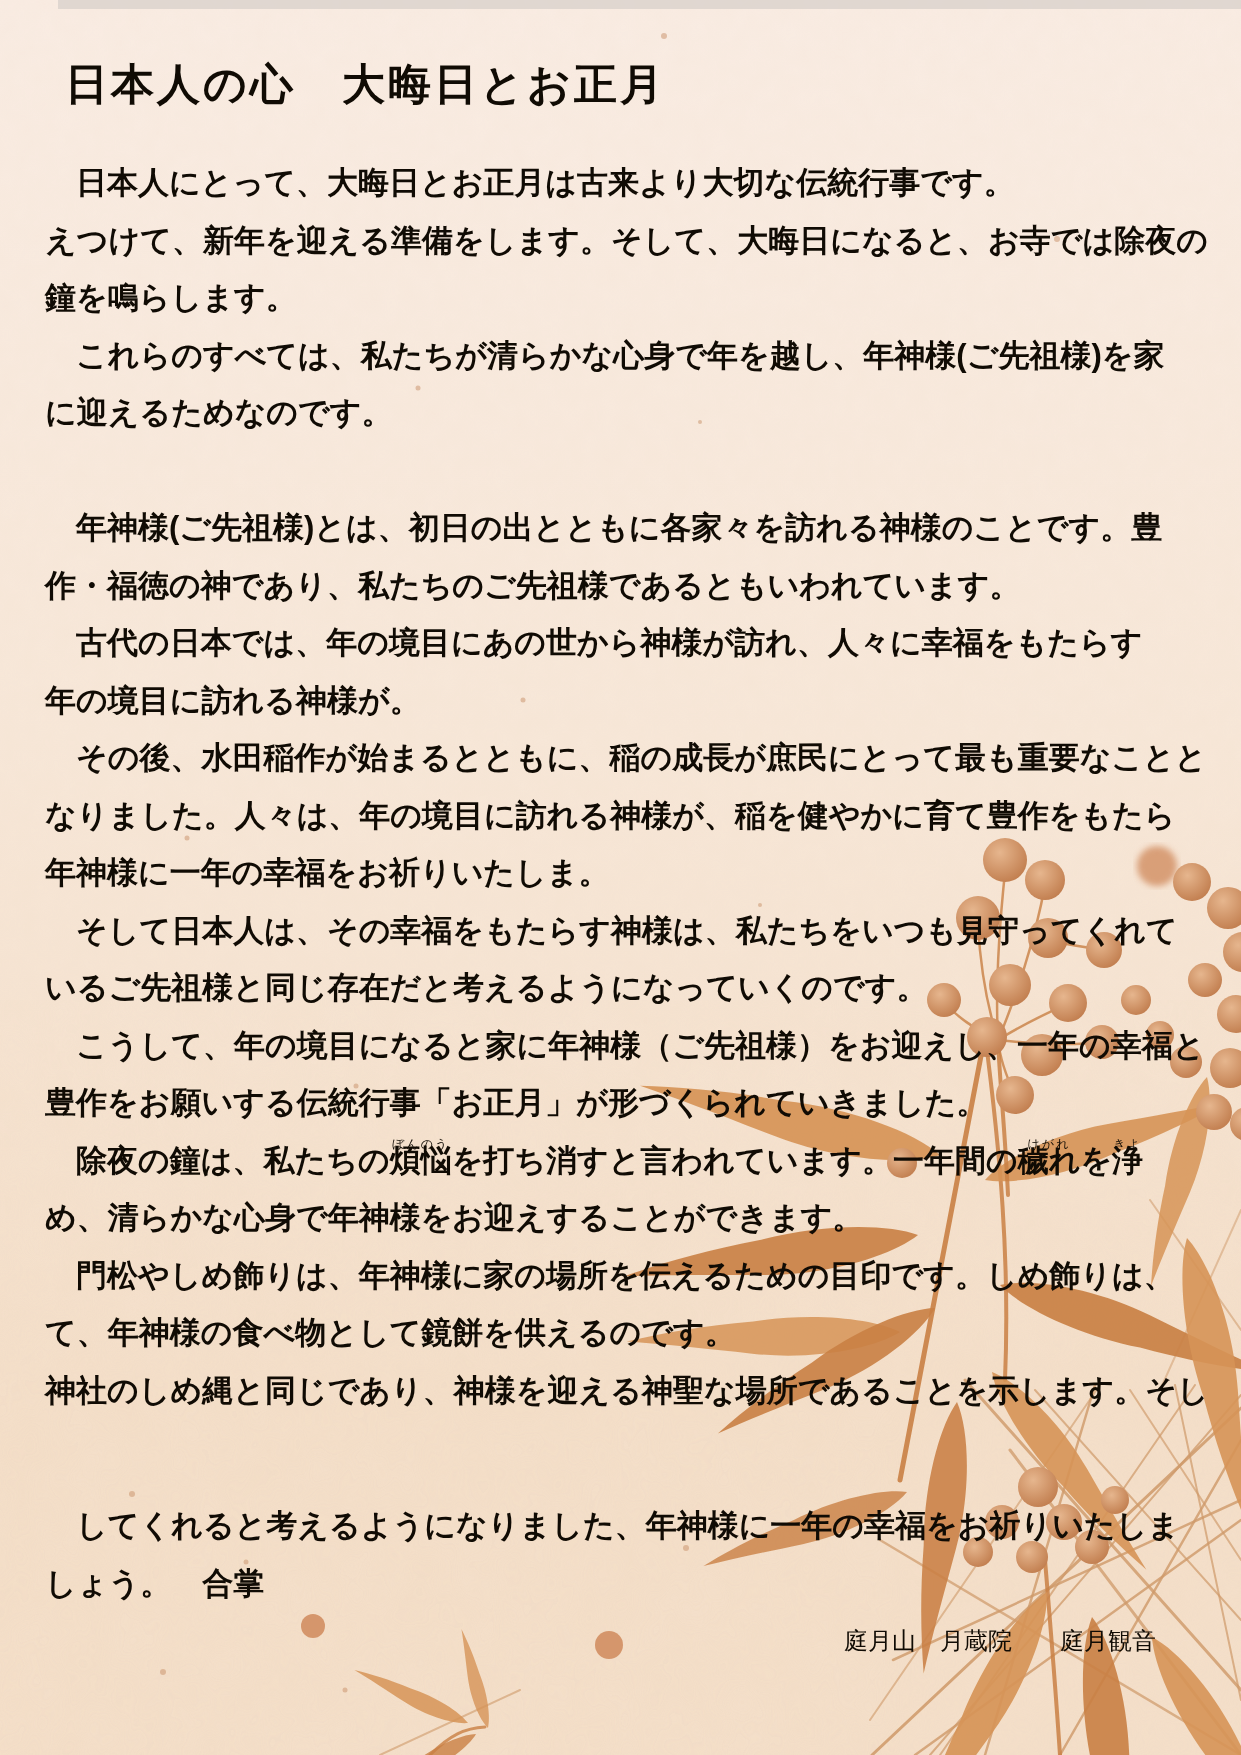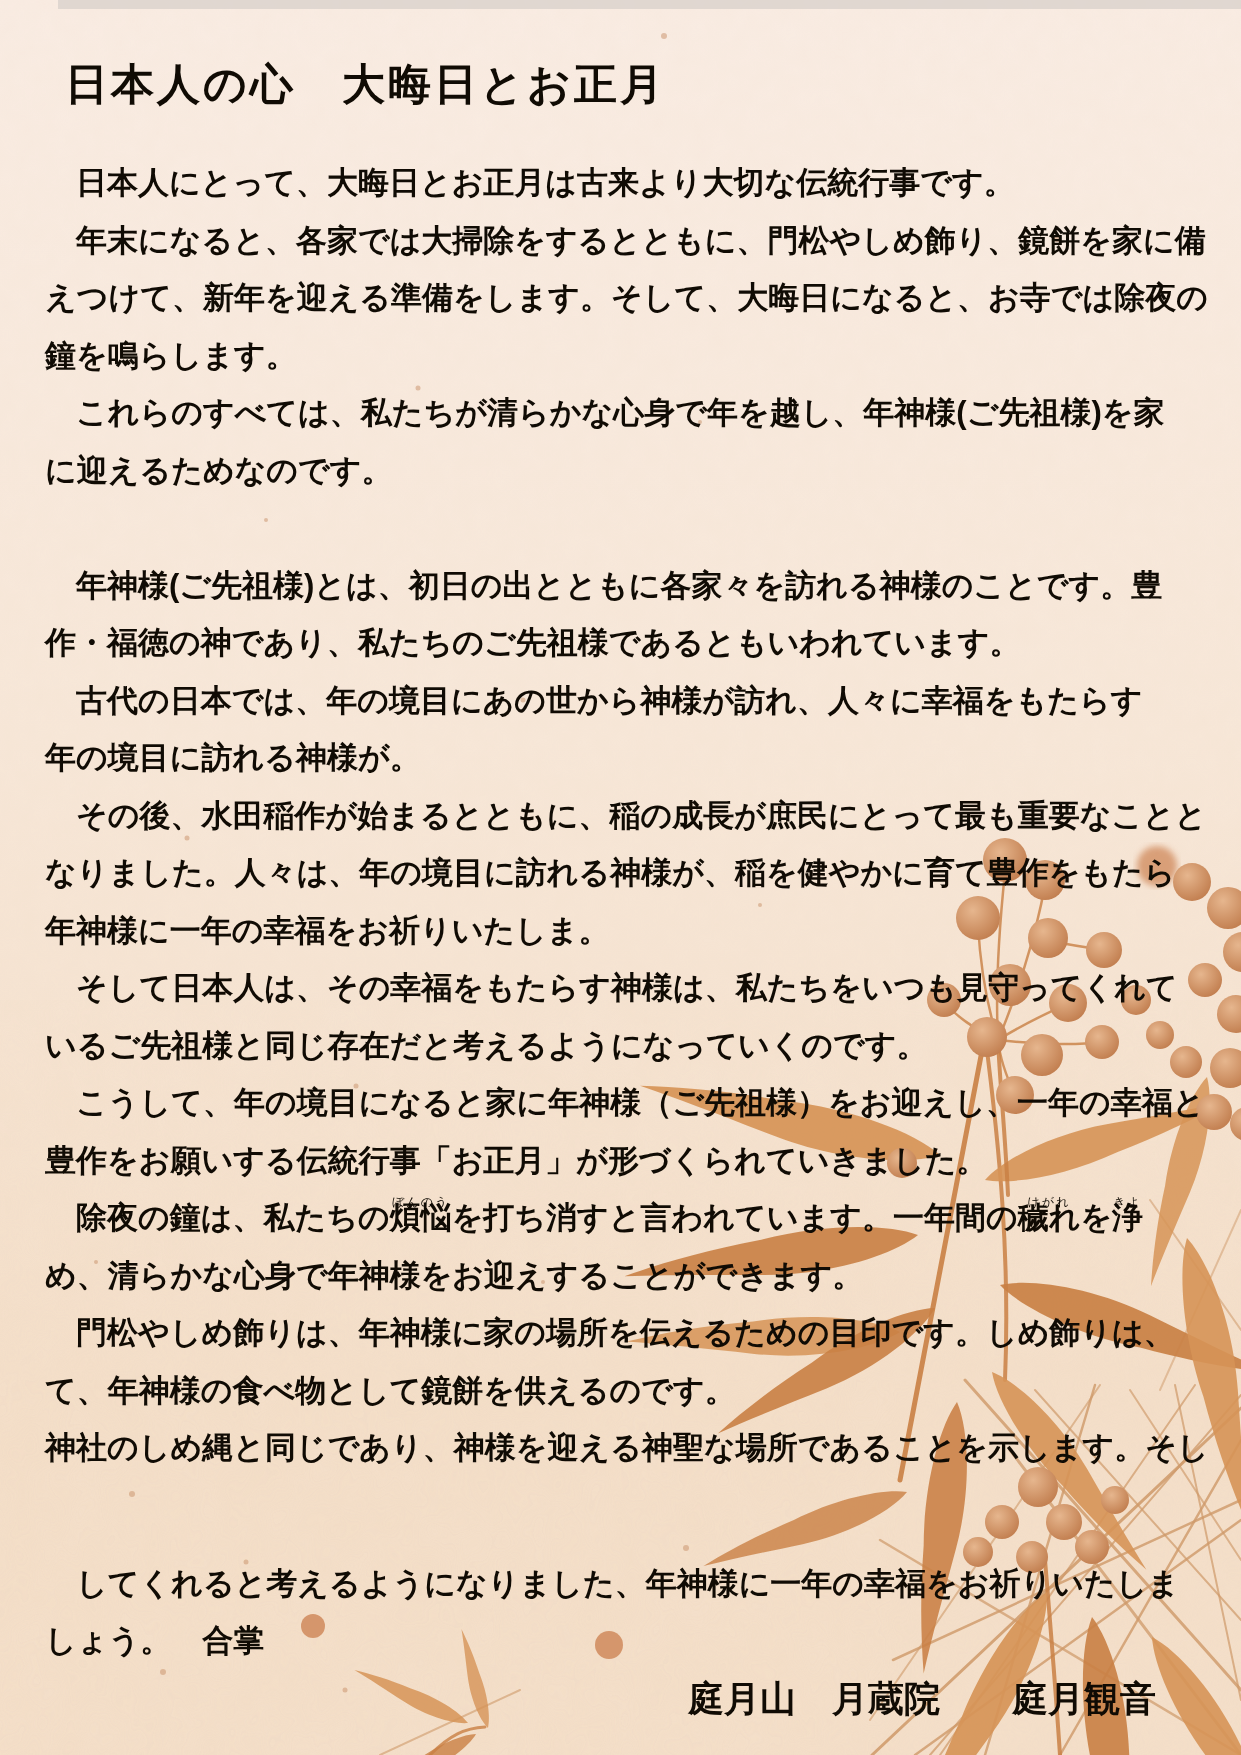--- a/index.html
+++ b/index.html
@@ -17,21 +17,21 @@
   }
   .body { margin-top:44px; font-size:31px; font-weight:bold; }
   .line { height:57.5px; line-height:57.5px; white-space:nowrap; }
   .spacer-block { width:100%; }
   .rb { position:relative; }
   .rt {
     position:absolute; left:50%; transform:translateX(-50%); bottom:72%;
     font-size:12px; line-height:16px; font-weight:normal; letter-spacing:2px; white-space:nowrap;
   }
   .signature {
-    height:57.5px; line-height:57.5px; font-size:36px; font-weight:bold;
+    height:57.5px; line-height:57.5px; font-size:24px; font-weight:normal;
     text-align:right; padding-right:40px; white-space:nowrap;
   }
   
   .berry { fill:url(#berryGrad); }
   .berry-plain { fill:var(--berry); }
   .stopHi { stop-color:var(--berryLight); }
   .stopLo { stop-color:var(--berryDark); }
   .leaf { fill:var(--leaf); }
   .leaf-dark { fill:var(--leafDark); }
   .stem { stroke:var(--leafDark); fill:none; stroke-linecap:round; }
@@ -187,21 +187,20 @@
       <circle class="berry" cx="902" cy="1163" r="15"></circle>
       <circle class="berry-plain" cx="313" cy="1626" r="12" opacity="0.9"></circle>
       <circle class="berry-plain" cx="609" cy="1645" r="14" opacity="0.9"></circle>
     </g>
   </svg>
 
   <div class="content">
     <h1 class="title">日本人の心　大晦日とお正月</h1>
     <div class="body">
         <div class="line">　日本人にとって、大晦日とお正月は古来より大切な伝統行事です。</div>
-        <div class="line">　年末になると、各家では大掃除をするとともに、門松やしめ飾り、鏡餅を家に備</div>
         <div class="line">えつけて、新年を迎える準備をします。そして、大晦日になると、お寺では除夜の</div>
         <div class="line">鐘を鳴らします。</div>
         <div class="line">　これらのすべては、私たちが清らかな心身で年を越し、年神様(ご先祖様)を家</div>
         <div class="line">に迎えるためなのです。</div>
         <div class="spacer-block" style="height: 57.5px;"></div>
         <div class="line">　年神様(ご先祖様)とは、初日の出とともに各家々を訪れる神様のことです。豊</div>
         <div class="line">作・福徳の神であり、私たちのご先祖様であるともいわれています。</div>
         <div class="line">　古代の日本では、年の境目にあの世から神様が訪れ、人々に幸福をもたらす</div>
         <div class="line">年の境目に訪れる神様が。</div>
         <div class="line">　その後、水田稲作が始まるとともに、稲の成長が庶民にとって最も重要なことと</div>

